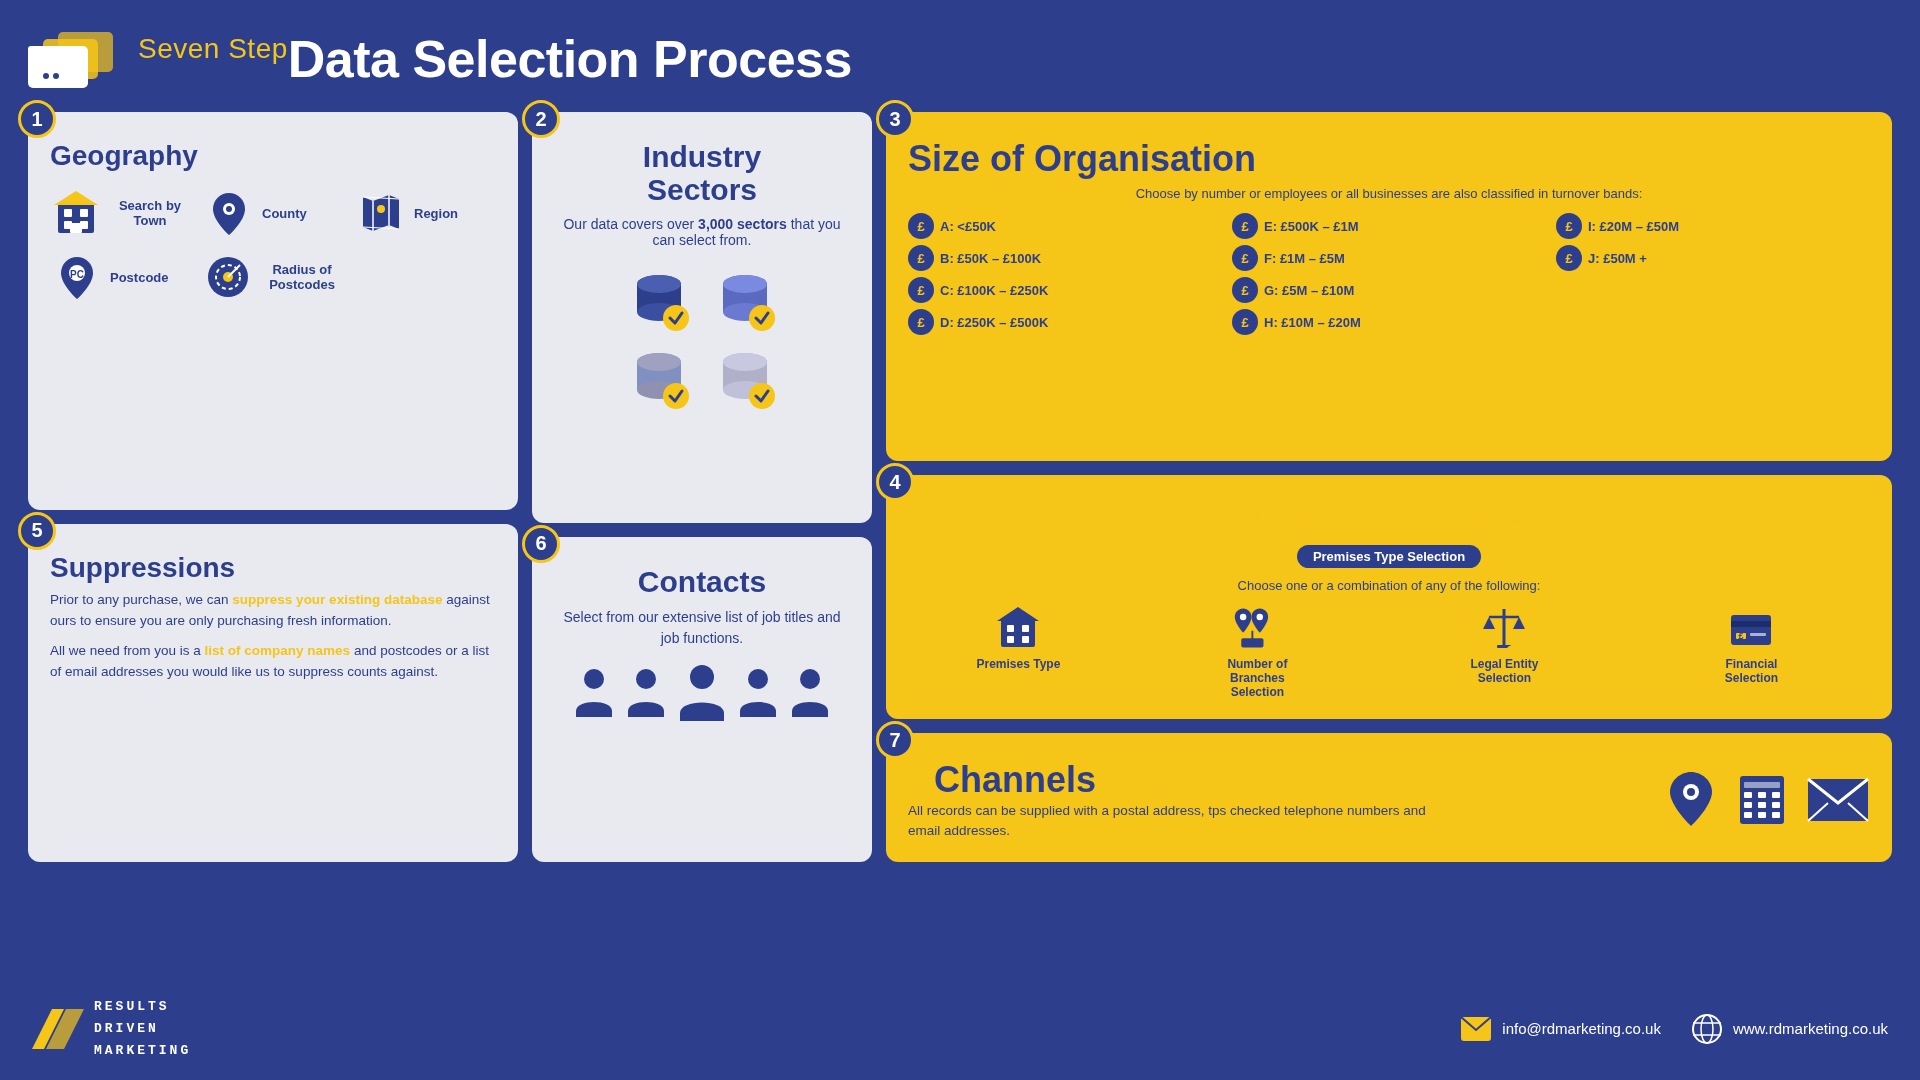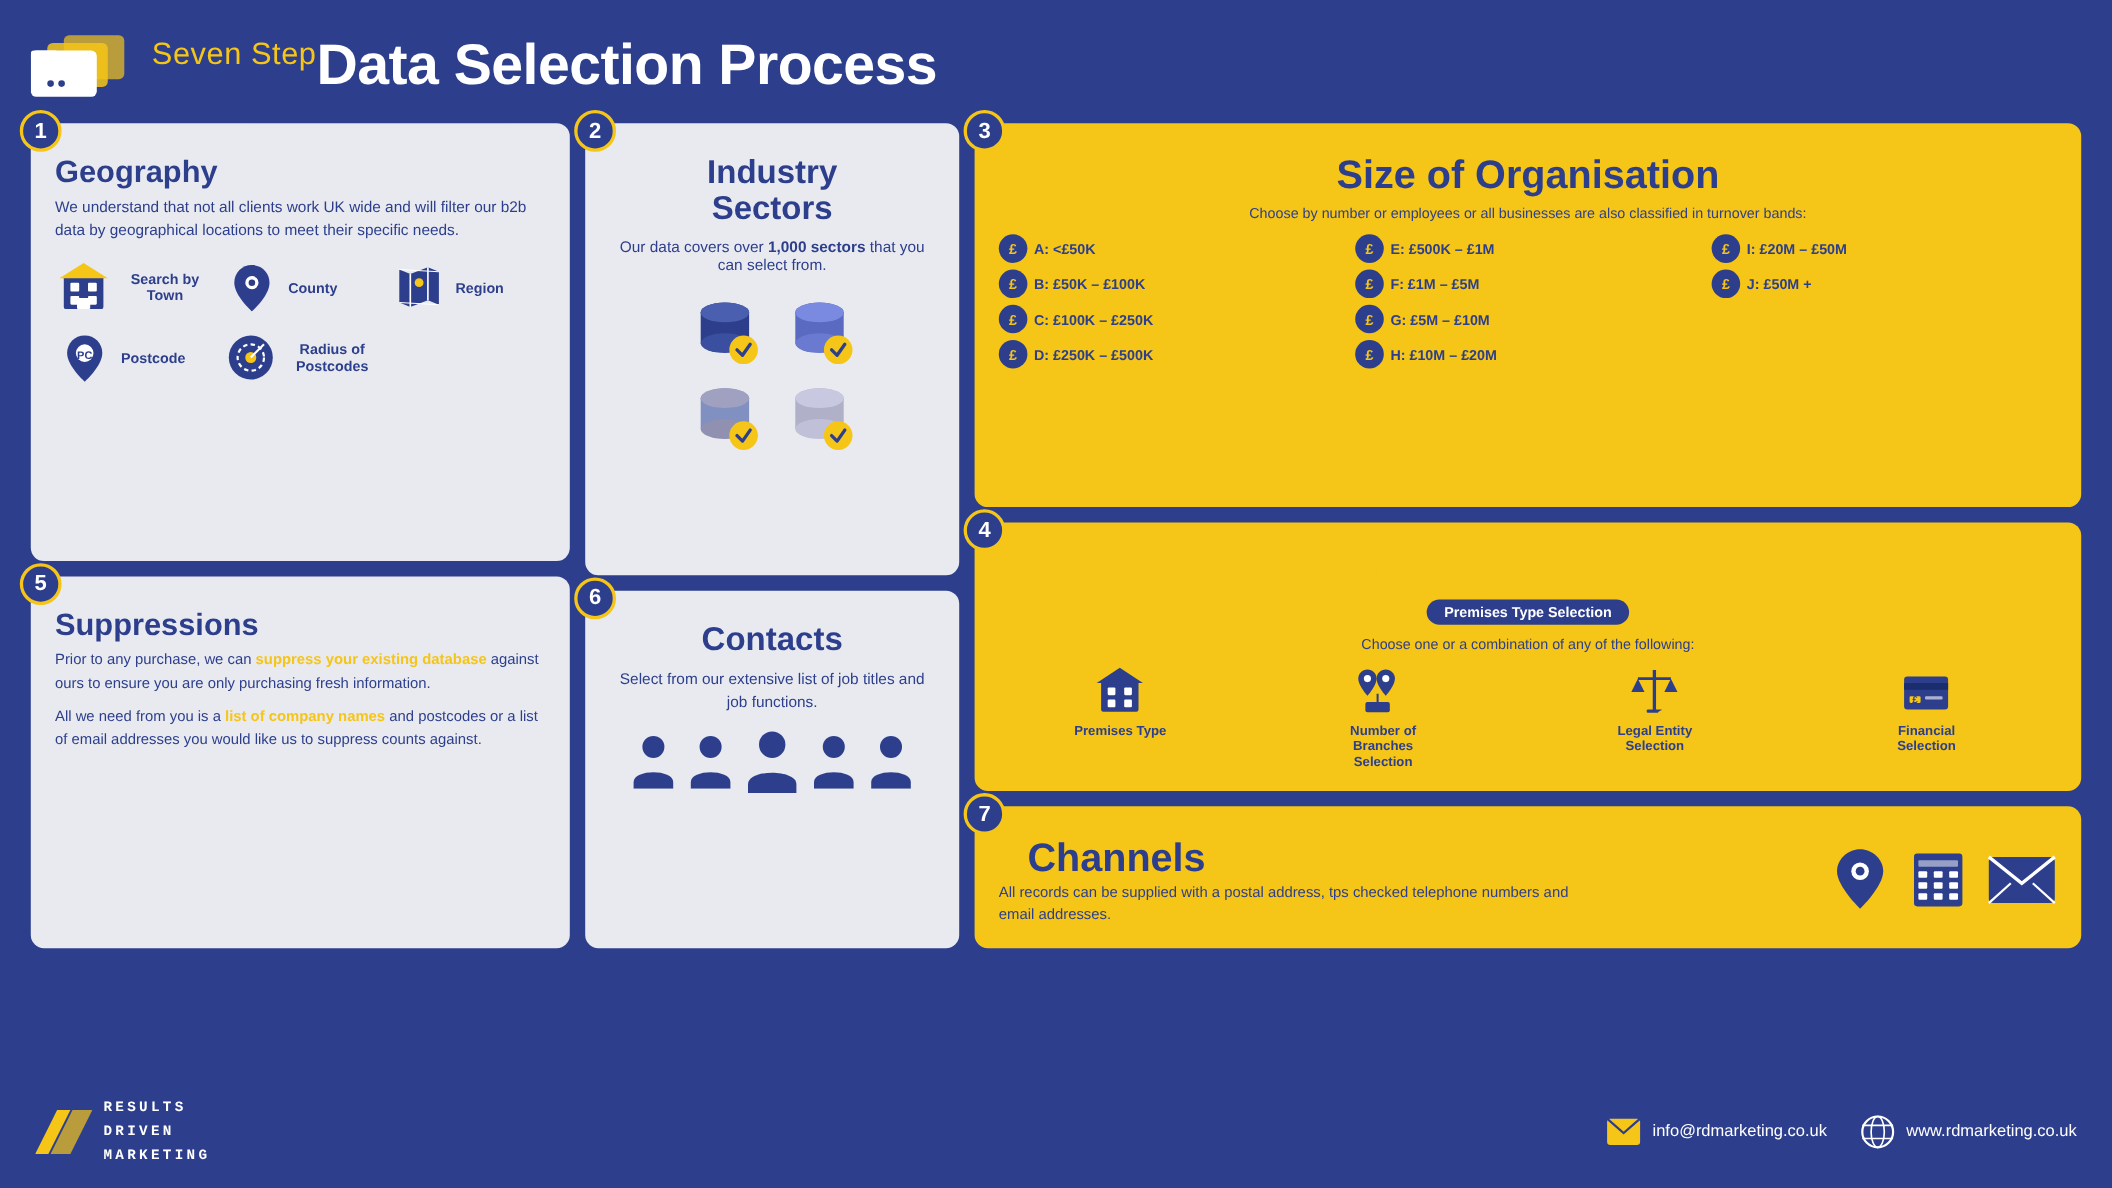--- a/index.html
+++ b/index.html
@@ -98,21 +98,20 @@
       font-size: 28px;
       font-weight: 900;
       margin-bottom: 6px;
       margin-top: 8px;
     }
 
     .card-heading-large {
       color: #2d3f8c;
       font-size: 36px;
       font-weight: 900;
-      text-align: center;
       margin-bottom: 6px;
       margin-top: 6px;
     }
 
     .card-text {
       color: #2d3f8c;
       font-size: 14px;
       line-height: 1.5;
     }
 
@@ -362,21 +361,20 @@
     </div>
   </div>
 
   <div style="display: grid; grid-template-columns: 490px 340px 1fr; grid-template-rows: auto auto; gap: 14px; flex: 1;">
 
     <div style="display: flex; flex-direction: column; gap: 14px;">
 
       <div class="card" style="flex: 1.2;">
         <div class="step-badge">1</div>
         <div class="card-heading">Geography</div>
-        <div class="card-text">We understand that not all clients work UK wide and will filter our b2b data by geographical locations to meet their specific needs.</div>
         <div class="geography-grid">
 
           <div class="geo-item">
             <div class="geo-icon">
               <svg width="52" height="52" viewBox="0 0 52 52" xmlns="http://www.w3.org/2000/svg">
                 <rect x="8" y="16" width="36" height="30" rx="2" fill="#2d3f8c"></rect>
                 <rect x="14" y="22" width="8" height="8" rx="1" fill="white"></rect>
                 <rect x="30" y="22" width="8" height="8" rx="1" fill="white"></rect>
                 <rect x="14" y="34" width="8" height="8" rx="1" fill="white"></rect>
                 <rect x="30" y="34" width="8" height="8" rx="1" fill="white"></rect>
@@ -451,21 +449,21 @@
     </div>
 
     <div style="display: flex; flex-direction: column; gap: 14px;">
 
       <div class="card industry-card" style="flex: 1.3;">
         <div class="step-badge">2</div>
         <div style="text-align: center; margin-top: 8px;">
           <div style="color:#2d3f8c; font-size:30px; font-weight:900; line-height:1.1;">Industry<br>Sectors</div>
         </div>
         <div class="industry-text" style="margin-top: 10px;">
-          Our data covers over <strong>1,000 sectors</strong> that you can select from.
+          Our data covers over <strong>3,000 sectors</strong> that you can select from.
         </div>
 
         <div style="display: flex; flex-direction: column; align-items: center; gap: 8px; margin-top: 8px;">
           <div style="display: flex; gap: 16px;">
 
             <svg width="70" height="70" viewBox="0 0 70 70" xmlns="http://www.w3.org/2000/svg">
               <ellipse cx="35" cy="18" rx="22" ry="9" fill="#2d3f8c"></ellipse>
               <rect x="13" y="18" width="44" height="28" fill="#2d3f8c"></rect>
               <ellipse cx="35" cy="46" rx="22" ry="9" fill="#3a4fa0"></ellipse>
               <ellipse cx="35" cy="18" rx="22" ry="9" fill="#4a5fb0"></ellipse>

